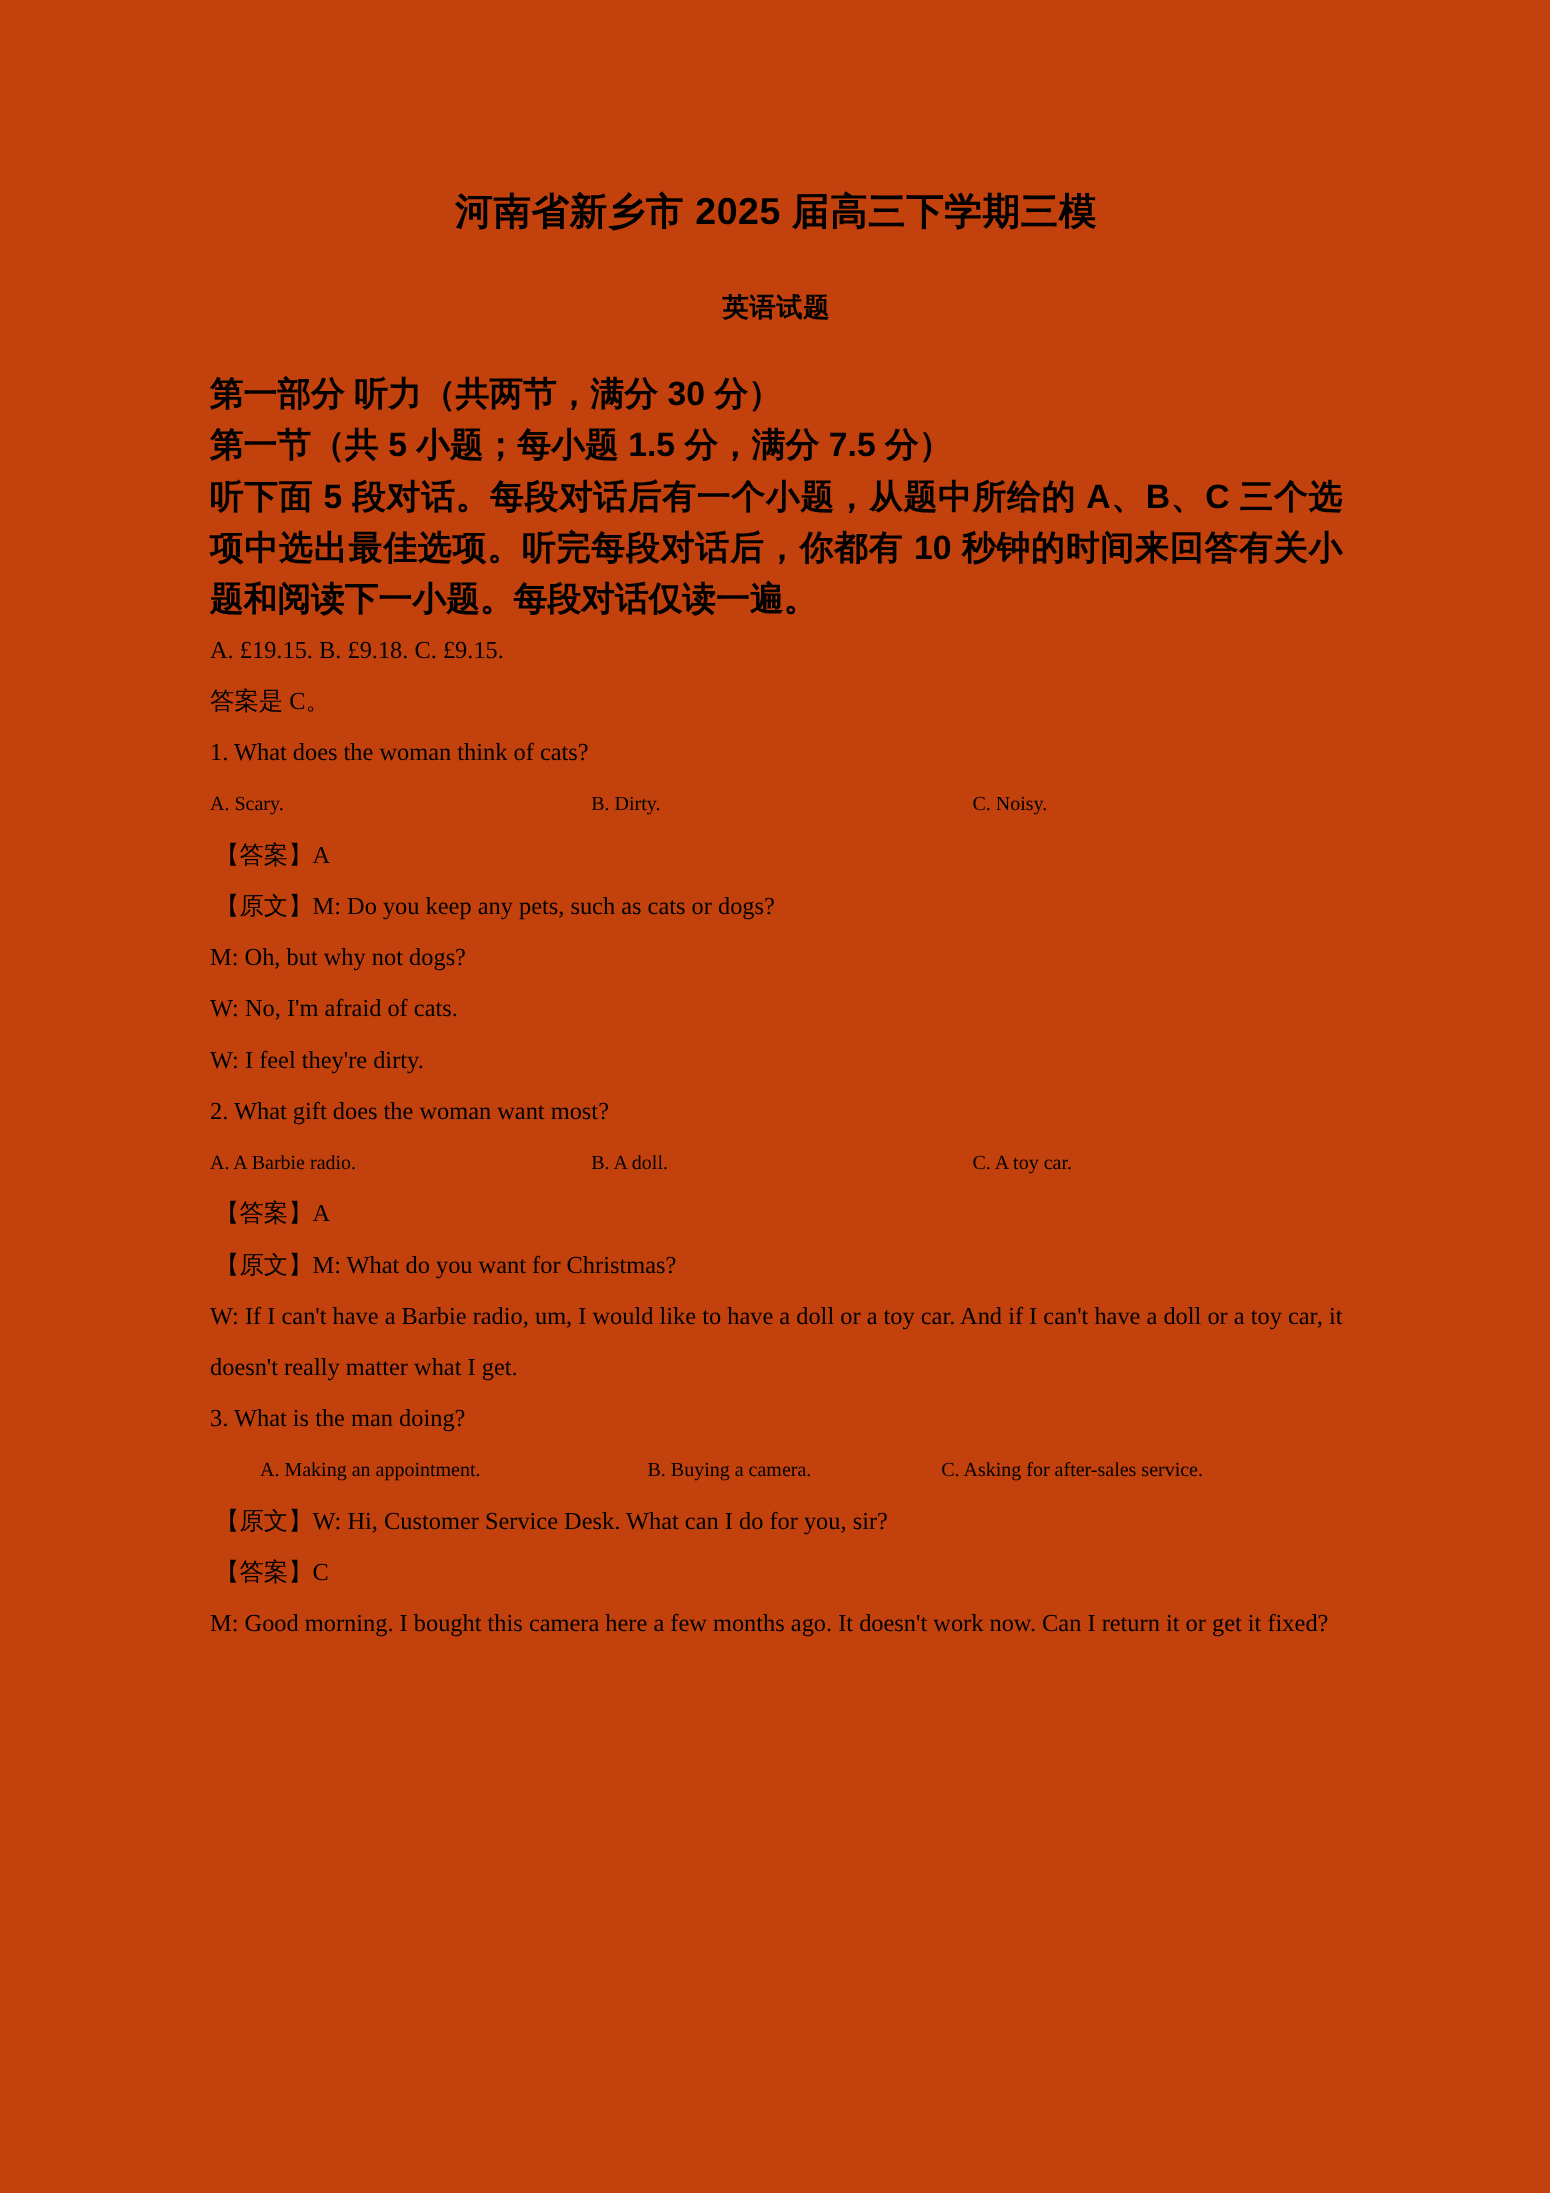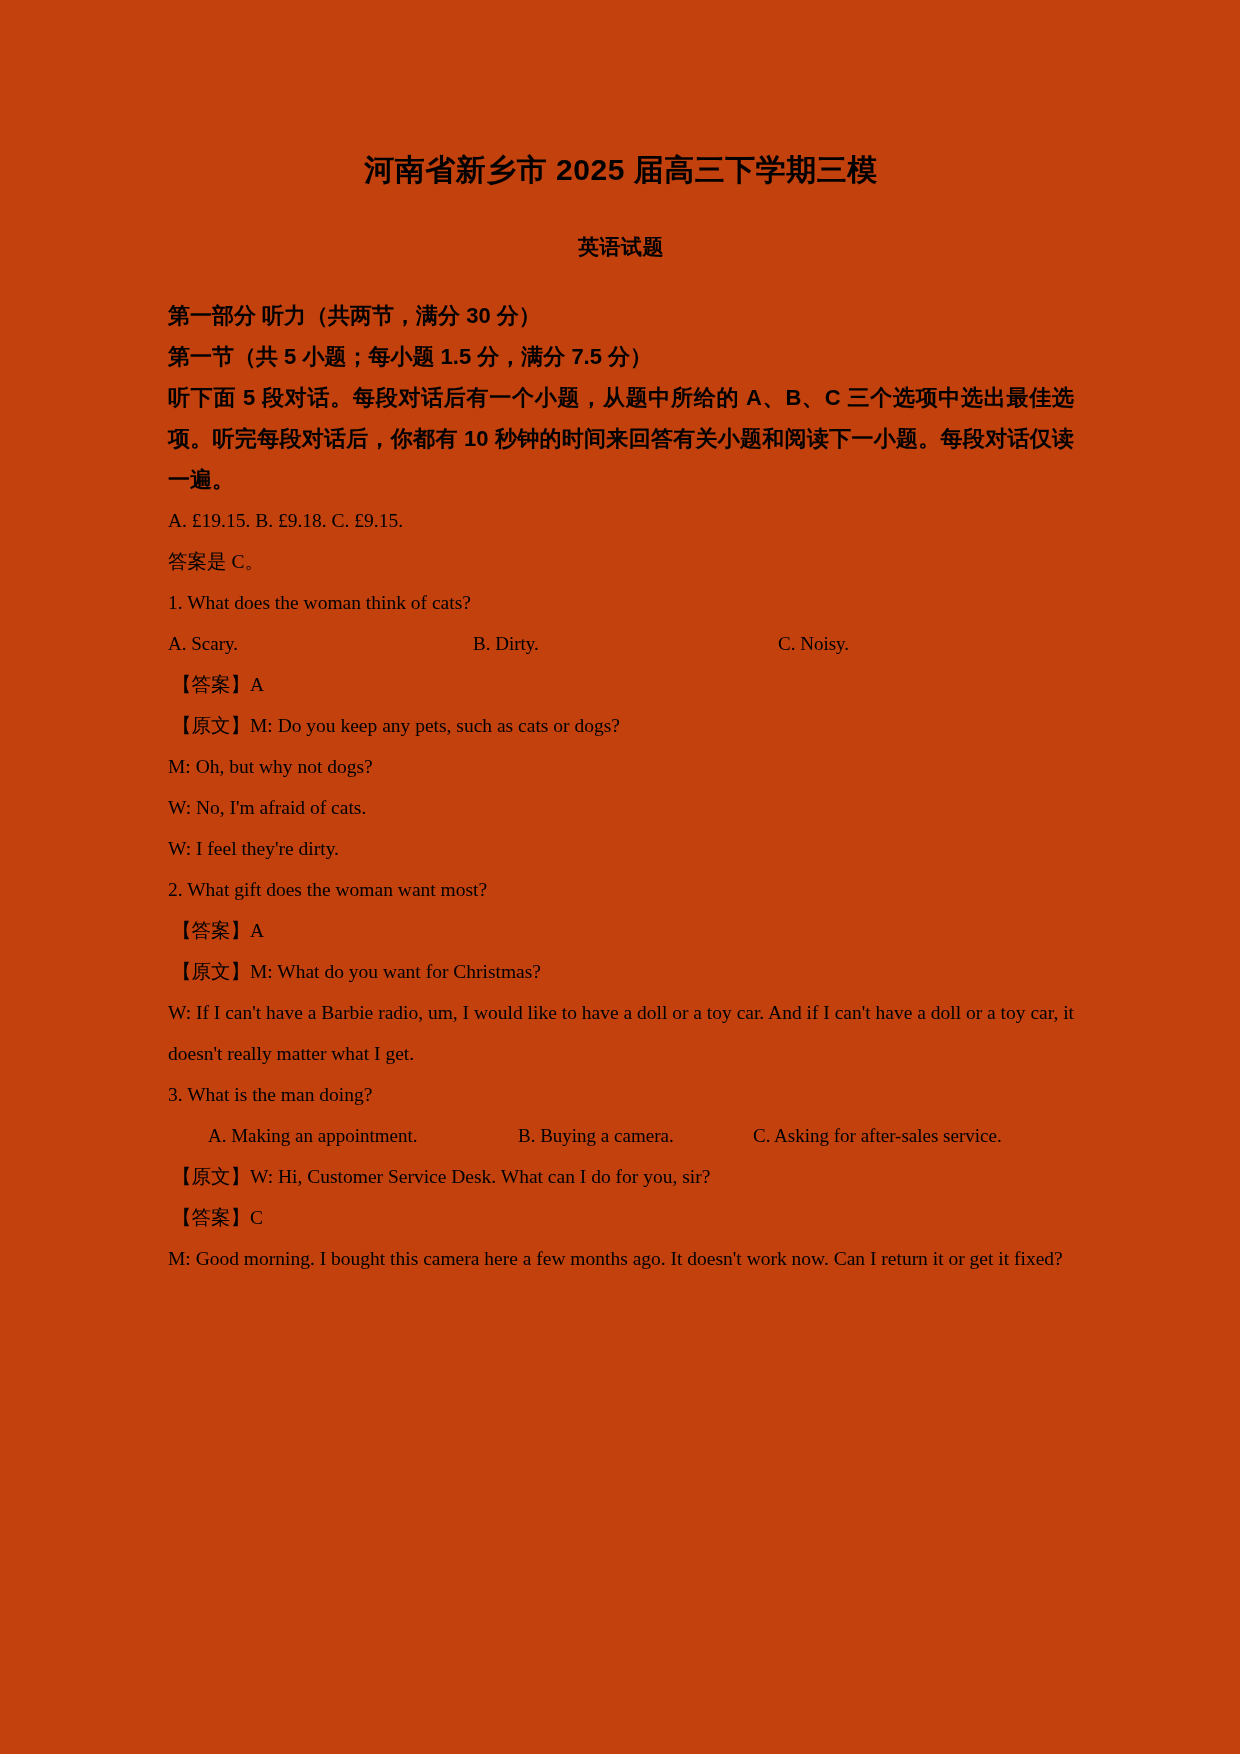--- a/index.html
+++ b/index.html
@@ -43,40 +43,40 @@
     line-height: 1.2;
     text-align: center;
     margin: 0;
     padding-top: 46px;
     letter-spacing: 0.5px;
   }
 
   .bold-line {
     font-family: "Liberation Sans", "DejaVu Sans", sans-serif;
     font-weight: bold;
-    font-size: 22px;
+    font-size: 27px;
     line-height: 41px;
     margin: 0;
     text-align: justify;
     text-justify: inter-ideograph;
   }
   .sec-head {
     margin-top: 36px;
   }
 
   .p {
     font-size: 19.5px;
     line-height: 41px;
     margin: 0;
     text-align: justify;
   }
 
   .opts {
     display: flex;
-    font-size: 19px;
+    font-size: 16px;
     line-height: 41px;
     margin: 0;
   }
   .opts .o1 { width: 305px; flex: 0 0 305px; }
   .opts .o2 { width: 305px; flex: 0 0 305px; }
   .opts .o3 { flex: 1 1 auto; }
 
   
   .opts.tight .o1 { width: 310px; flex: 0 0 310px; margin-left: 40px; }
   .opts.tight .o2 { width: 235px; flex: 0 0 235px; }
@@ -110,20 +110,25 @@
       <span class="o2">B. Dirty.</span>
       <span class="o3">C. Noisy.</span>
     </div>
     <p class="p indent"><span class="tag">【答案】</span><span>A</span></p>
     <p class="p indent"><span class="tag">【原文】</span><span>M: Do you keep any pets, such as cats or dogs?</span></p>
     <p class="p">M: Oh, but why not dogs?</p>
     <p class="p">W: No, I'm afraid of cats.</p>
     <p class="p">W: I feel they're dirty.</p>
 
     <p class="p">2. What gift does the woman want most?</p>
+    <div class="opts">
+      <span class="o1">A. A Barbie radio.</span>
+      <span class="o2">B. A doll.</span>
+      <span class="o3">C. A toy car.</span>
+    </div>
     <p class="p indent"><span class="tag">【答案】</span><span>A</span></p>
     <p class="p indent"><span class="tag">【原文】</span><span>M: What do you want for Christmas?</span></p>
     <p class="p">W: If I can't have a Barbie radio, um, I would like to have a doll or a toy car. And if I can't have a doll or a toy car, it doesn't really matter what I get.</p>
 
     <p class="p">3. What is the man doing?</p>
     <div class="opts tight">
       <span class="o1">A. Making an appointment.</span>
       <span class="o2">B. Buying a camera.</span>
       <span class="o3 nowrap">C. Asking for after-sales service.</span>
     </div>

